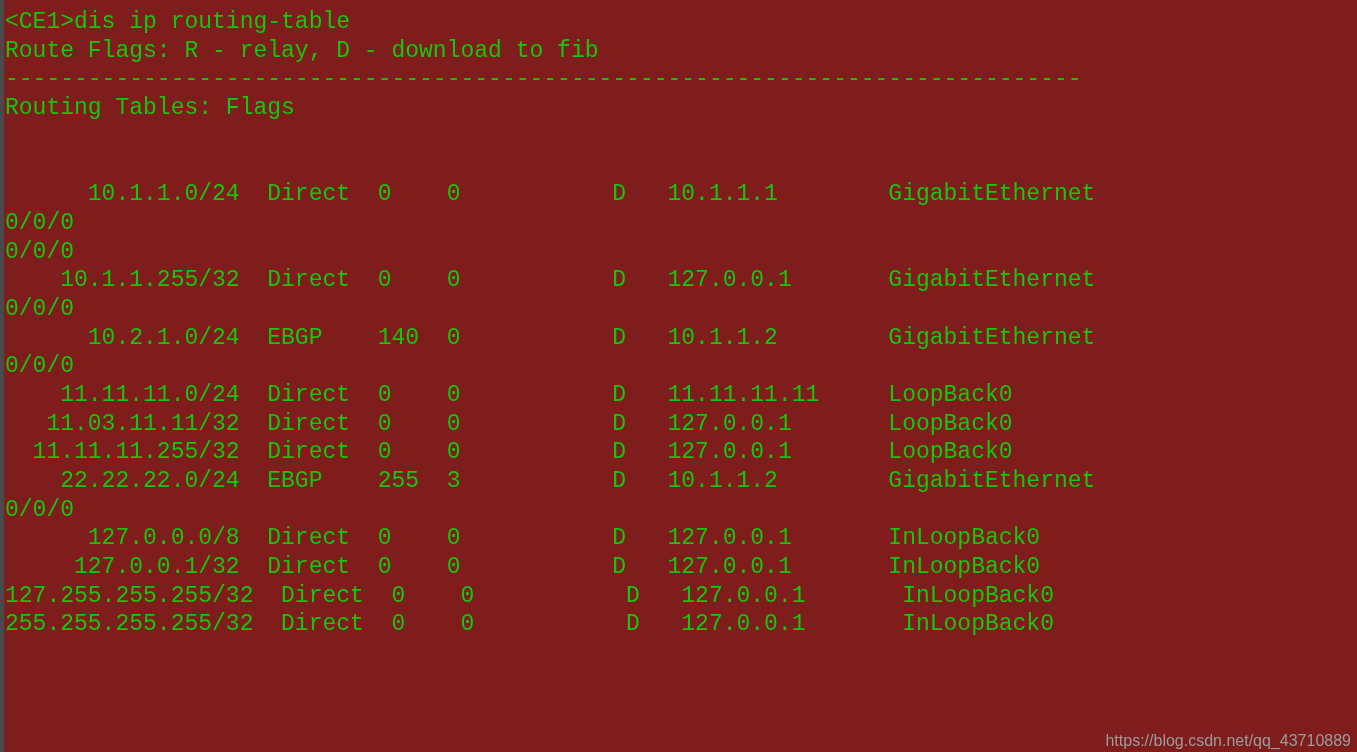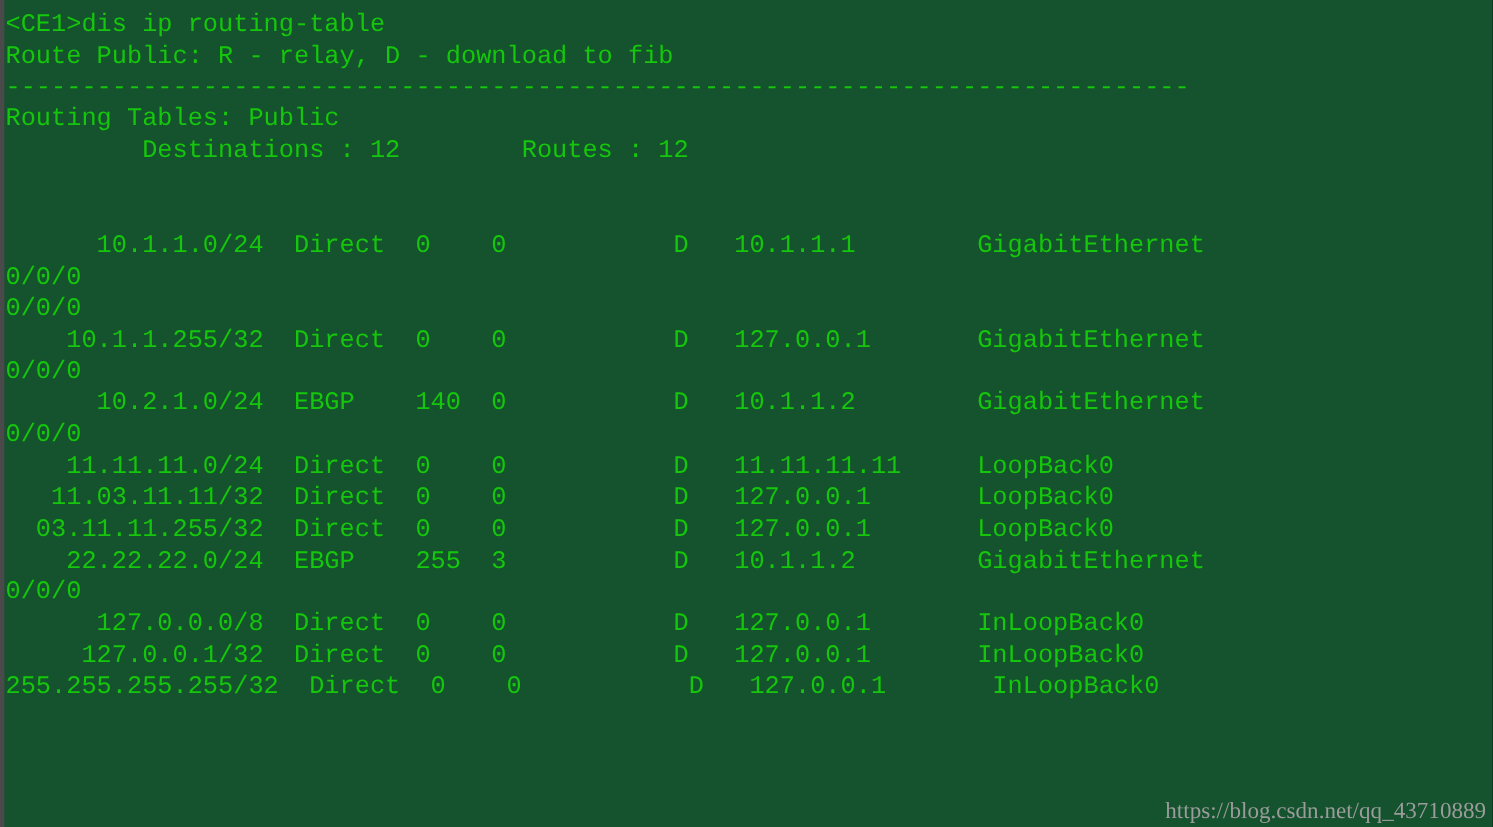--- a/index.html
+++ b/index.html
@@ -11,21 +11,21 @@
   body {
     width: 1357px;
     height: 752px;
     overflow: hidden;
     font-family: "Liberation Mono", "DejaVu Sans Mono", monospace;
   }
   #terminal {
     position: relative;
     width: 1357px;
     height: 752px;
-    background: #14532d;
+    background: #7f1d1d;
     box-sizing: border-box;
     border-left: 4px solid #4a4a4a;
     overflow: hidden;
   }
   #screen {
     position: absolute;
     left: 0;
     top: 0;
     width: 1353px;
     height: 752px;
@@ -41,55 +41,55 @@
     color: #16c60c;
     font-family: "Liberation Mono", "DejaVu Sans Mono", monospace;
   }
   .line.blank {
     color: transparent;
   }
   #watermark {
     position: absolute;
     right: 6px;
     bottom: 2px;
-    font-family: Liberation Serif, serif;
-    font-size: 21px;
+    font-family: Liberation Sans, sans-serif;
+    font-size: 16px;
     color: #9b9b9b;
     white-space: pre;
     letter-spacing: 0px;
   }
 </style>
 </head>
 <body>
 
 <div id="terminal">
   <div id="screen">
 
     <div class="line">&lt;CE1&gt;dis ip routing-table</div>
-    <div class="line">Route Public: R - relay, D - download to fib</div>
+    <div class="line">Route Flags: R - relay, D - download to fib</div>
     <div class="line">------------------------------------------------------------------------------</div>
-    <div class="line">Routing Tables: Public</div>
-    <div class="line">         Destinations : 12        Routes : 12</div>
+    <div class="line">Routing Tables: Flags</div>
     <div class="line blank">&nbsp;</div>
     <div class="line blank">&nbsp;</div>
 
     <div id="rows">
         <div class="line">      10.1.1.0/24  Direct  0    0           D   10.1.1.1        GigabitEthernet</div>
         <div class="line">0/0/0</div>
         <div class="line">0/0/0</div>
         <div class="line">    10.1.1.255/32  Direct  0    0           D   127.0.0.1       GigabitEthernet</div>
         <div class="line">0/0/0</div>
         <div class="line">      10.2.1.0/24  EBGP    140  0           D   10.1.1.2        GigabitEthernet</div>
         <div class="line">0/0/0</div>
         <div class="line">    11.11.11.0/24  Direct  0    0           D   11.11.11.11     LoopBack0</div>
         <div class="line">   11.03.11.11/32  Direct  0    0           D   127.0.0.1       LoopBack0</div>
-        <div class="line">  03.11.11.255/32  Direct  0    0           D   127.0.0.1       LoopBack0</div>
+        <div class="line">  11.11.11.255/32  Direct  0    0           D   127.0.0.1       LoopBack0</div>
         <div class="line">    22.22.22.0/24  EBGP    255  3           D   10.1.1.2        GigabitEthernet</div>
         <div class="line">0/0/0</div>
         <div class="line">      127.0.0.0/8  Direct  0    0           D   127.0.0.1       InLoopBack0</div>
         <div class="line">     127.0.0.1/32  Direct  0    0           D   127.0.0.1       InLoopBack0</div>
+        <div class="line">127.255.255.255/32  Direct  0    0           D   127.0.0.1       InLoopBack0</div>
         <div class="line">255.255.255.255/32  Direct  0    0           D   127.0.0.1       InLoopBack0</div>
       </div>
 
   </div>
 
   <div id="watermark">https://blog.csdn.net/qq_43710889</div>
 </div>
 
 </body></html>

